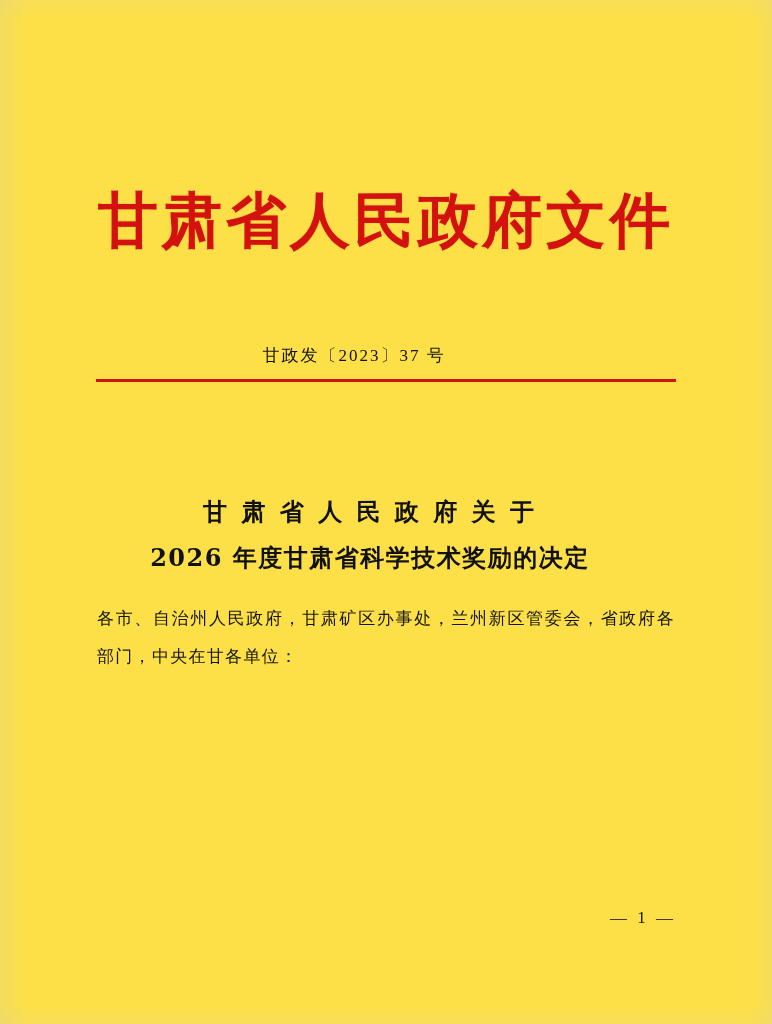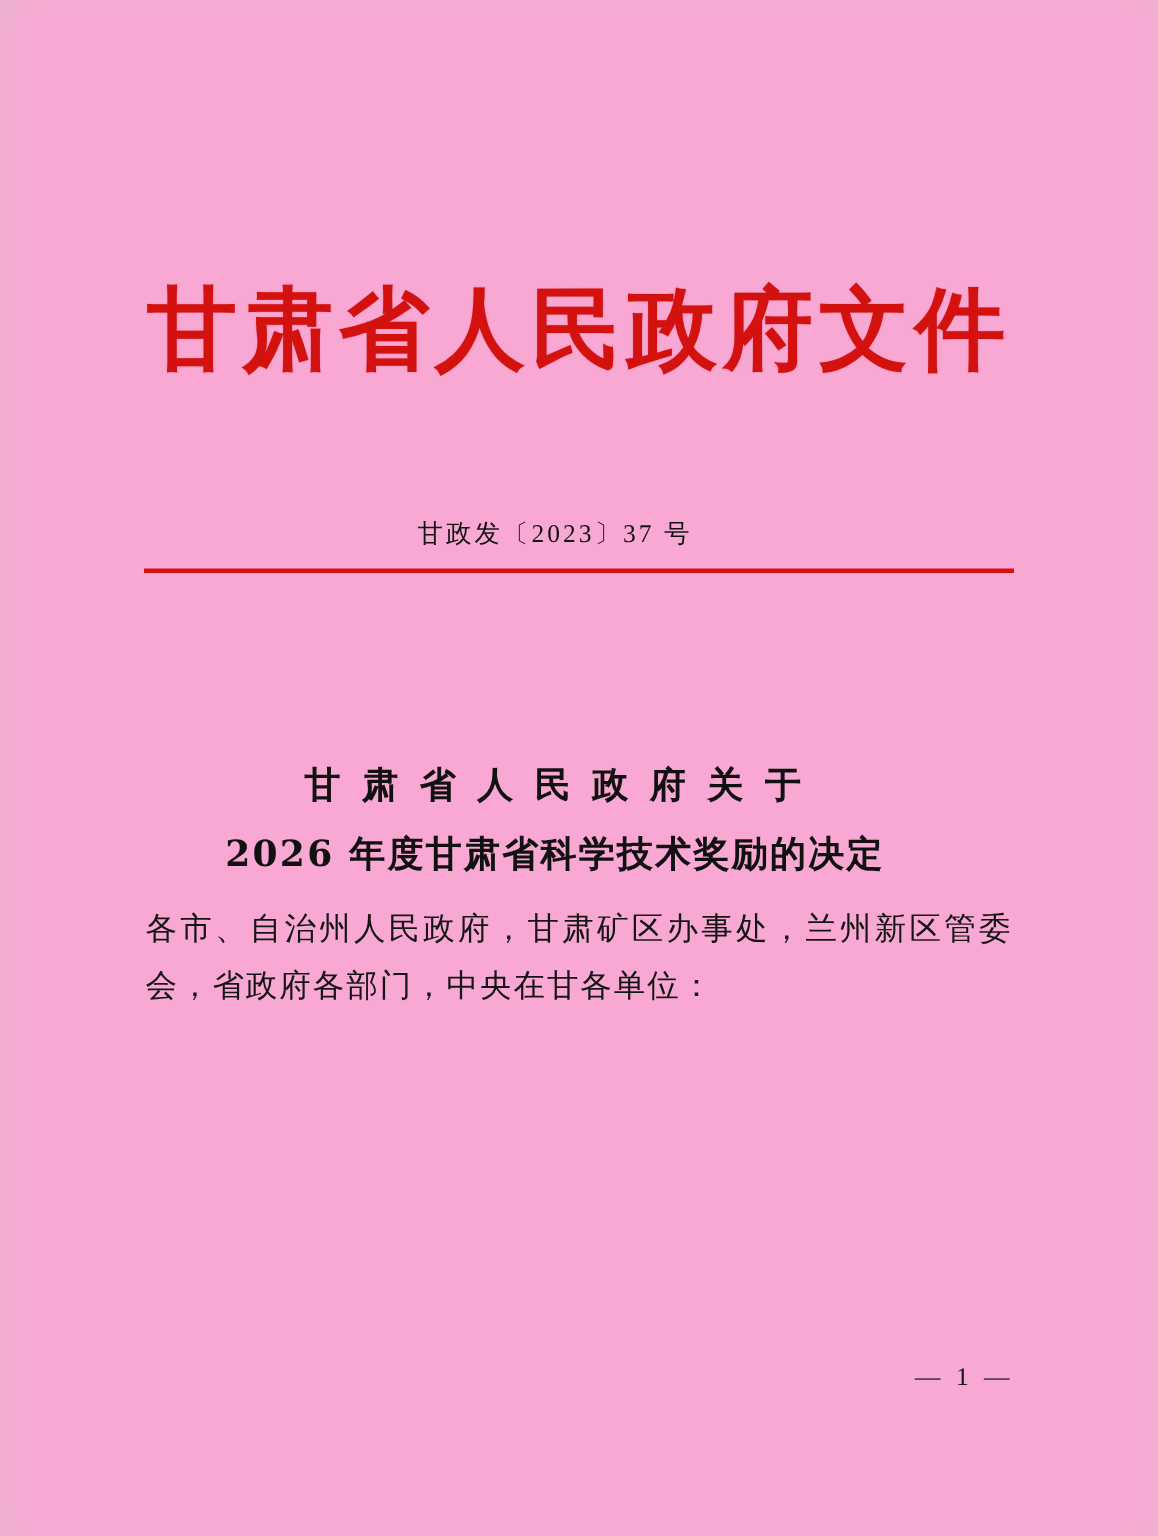--- a/index.html
+++ b/index.html
@@ -12,21 +12,21 @@
     height: 1024px;
     overflow: hidden;
     font-family: "Liberation Serif", "DejaVu Serif", serif;
     color: #1a1a1a;
     position: relative;
   }
   .page {
     position: relative;
     width: 772px;
     height: 1024px;
-    background: #f9a8d4;
+    background: #fde047;
     box-sizing: border-box;
   }
   
   .page::before {
     content: "";
     position: absolute;
     inset: 0;
     background:
       linear-gradient(to right, rgba(200,200,200,0.18) 0px, rgba(255,255,255,0) 26px),
       linear-gradient(to left, rgba(200,200,200,0.14) 0px, rgba(255,255,255,0) 22px),
@@ -54,21 +54,20 @@
   .doc-number {
     position: absolute;
     top: 344px;
     left: 0;
     width: 708px;
     text-align: center;
     font-size: 17px;
     letter-spacing: 2px;
     color: #121212;
     font-family: "Liberation Serif", "DejaVu Serif", serif;
-    margin-left: 16px;
   }
 
   .red-rule {
     position: absolute;
     top: 379px;
     left: 96px;
     width: 580px;
     height: 3px;
     background: #d3110e;
   }
@@ -78,37 +77,36 @@
     top: 489px;
     left: 0;
     width: 740px;
     text-align: center;
     font-weight: bold;
     font-size: 24px;
     line-height: 1.9;
     letter-spacing: 3px;
     color: #111111;
     font-family: "DejaVu Serif", "Liberation Serif", serif;
-    margin-top: 11px;
   }
   .title-line-2 {
     letter-spacing: 1.5px;
   }
 
   .body-text {
     position: absolute;
     top: 600px;
     left: 97px;
     width: 578px;
-    font-size: 21px;
+    font-size: 17px;
     line-height: 38px;
     letter-spacing: 1.3px;
     color: #151515;
     text-align: justify;
-    font-family: Liberation Serif, serif;
+    font-family: Liberation Sans, sans-serif;
   }
   .body-text p {
     margin: 0;
   }
   .indent {
     text-indent: 2em;
   }
 
   .page-number {
     position: absolute;

